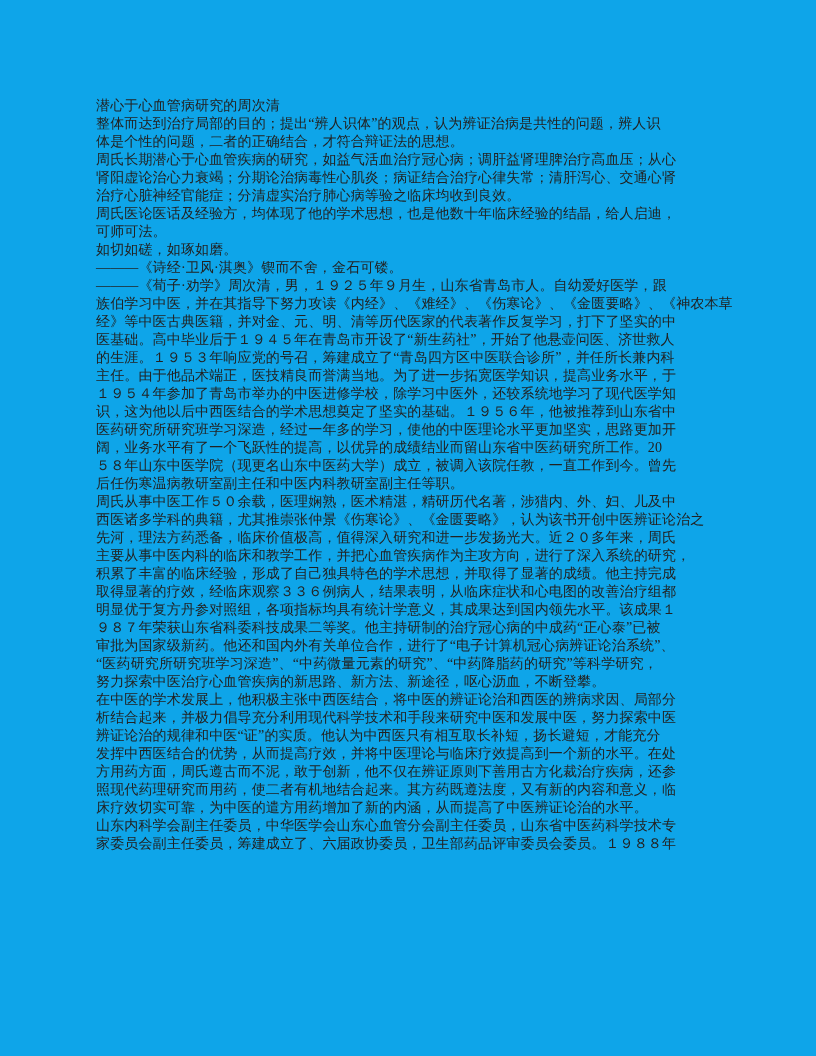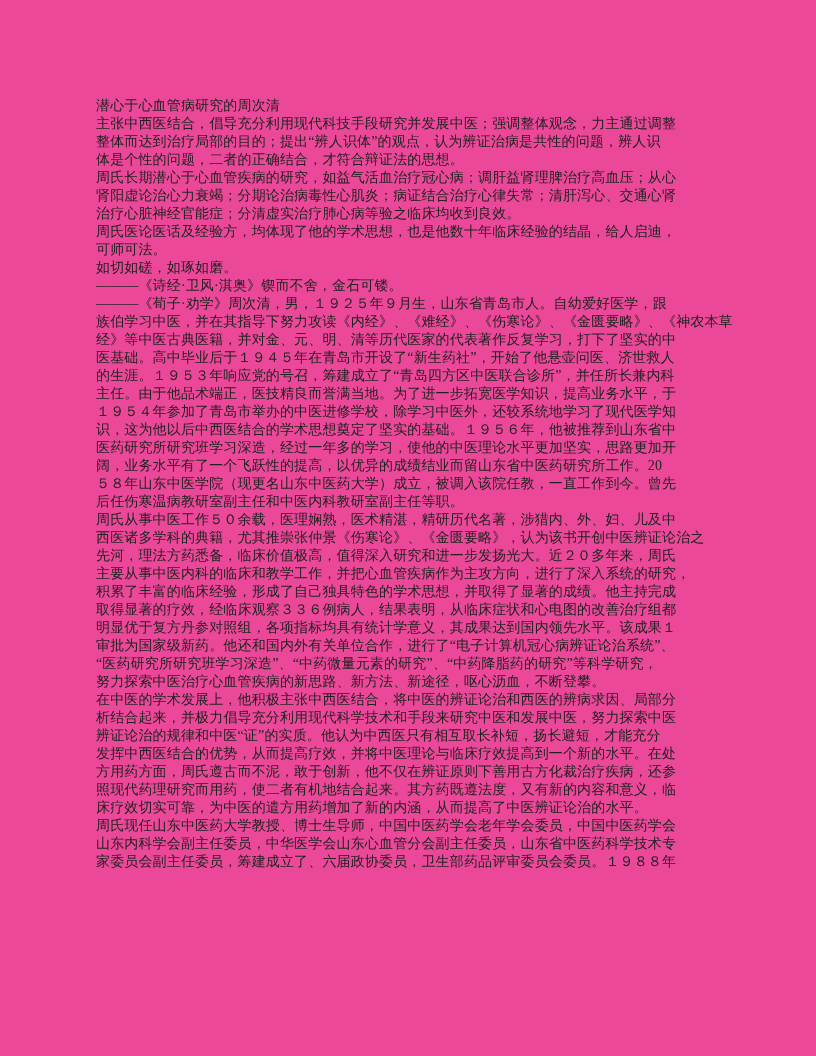--- a/index.html
+++ b/index.html
@@ -4,21 +4,21 @@
 <style>
   html, body {
     margin: 0;
     padding: 0;
     background: #ffffff;
   }
   .page {
     position: relative;
     width: 816px;
     height: 1056px;
-    background: #ec4899;
+    background: #0ea5e9;
     overflow: hidden;
   }
   .textblock {
     position: absolute;
     left: 96px;
     top: 97px;
     width: 628px;
   }
   .line {
     font-family: "Liberation Serif", "DejaVu Serif", serif;
@@ -34,21 +34,20 @@
     font-weight: 400;
   }
 </style>
 </head>
 <body>
 
 <div class="page">
   <div class="textblock">
     <div class="line title-line">潜心于心血管病研究的周次清</div>
     <div>
-        <div class="line">主张中西医结合，倡导充分利用现代科技手段研究并发展中医；强调整体观念，力主通过调整</div>
         <div class="line">整体而达到治疗局部的目的；提出“辨人识体”的观点，认为辨证治病是共性的问题，辨人识</div>
         <div class="line">体是个性的问题，二者的正确结合，才符合辩证法的思想。</div>
         <div class="line">周氏长期潜心于心血管疾病的研究，如益气活血治疗冠心病；调肝益肾理脾治疗高血压；从心</div>
         <div class="line">肾阳虚论治心力衰竭；分期论治病毒性心肌炎；病证结合治疗心律失常；清肝泻心、交通心肾</div>
         <div class="line">治疗心脏神经官能症；分清虚实治疗肺心病等验之临床均收到良效。</div>
         <div class="line">周氏医论医话及经验方，均体现了他的学术思想，也是他数十年临床经验的结晶，给人启迪，</div>
         <div class="line">可师可法。</div>
         <div class="line">如切如磋，如琢如磨。</div>
         <div class="line">———《诗经·卫风·淇奥》锲而不舍，金石可镂。</div>
         <div class="line">———《荀子·劝学》周次清，男，１９２５年９月生，山东省青岛市人。自幼爱好医学，跟</div>
@@ -63,28 +62,28 @@
         <div class="line">阔，业务水平有了一个飞跃性的提高，以优异的成绩结业而留山东省中医药研究所工作。20</div>
         <div class="line">５８年山东中医学院（现更名山东中医药大学）成立，被调入该院任教，一直工作到今。曾先</div>
         <div class="line">后任伤寒温病教研室副主任和中医内科教研室副主任等职。</div>
         <div class="line">周氏从事中医工作５０余载，医理娴熟，医术精湛，精研历代名著，涉猎内、外、妇、儿及中</div>
         <div class="line">西医诸多学科的典籍，尤其推崇张仲景《伤寒论》、《金匮要略》，认为该书开创中医辨证论治之</div>
         <div class="line">先河，理法方药悉备，临床价值极高，值得深入研究和进一步发扬光大。近２０多年来，周氏</div>
         <div class="line">主要从事中医内科的临床和教学工作，并把心血管疾病作为主攻方向，进行了深入系统的研究，</div>
         <div class="line">积累了丰富的临床经验，形成了自己独具特色的学术思想，并取得了显著的成绩。他主持完成</div>
         <div class="line">取得显著的疗效，经临床观察３３６例病人，结果表明，从临床症状和心电图的改善治疗组都</div>
         <div class="line">明显优于复方丹参对照组，各项指标均具有统计学意义，其成果达到国内领先水平。该成果１</div>
+        <div class="line">９８７年荣获山东省科委科技成果二等奖。他主持研制的治疗冠心病的中成药“正心泰”已被</div>
         <div class="line">审批为国家级新药。他还和国内外有关单位合作，进行了“电子计算机冠心病辨证论治系统”、</div>
         <div class="line">“医药研究所研究班学习深造”、“中药微量元素的研究”、“中药降脂药的研究”等科学研究，</div>
         <div class="line">努力探索中医治疗心血管疾病的新思路、新方法、新途径，呕心沥血，不断登攀。</div>
         <div class="line">在中医的学术发展上，他积极主张中西医结合，将中医的辨证论治和西医的辨病求因、局部分</div>
         <div class="line">析结合起来，并极力倡导充分利用现代科学技术和手段来研究中医和发展中医，努力探索中医</div>
         <div class="line">辨证论治的规律和中医“证”的实质。他认为中西医只有相互取长补短，扬长避短，才能充分</div>
         <div class="line">发挥中西医结合的优势，从而提高疗效，并将中医理论与临床疗效提高到一个新的水平。在处</div>
         <div class="line">方用药方面，周氏遵古而不泥，敢于创新，他不仅在辨证原则下善用古方化裁治疗疾病，还参</div>
         <div class="line">照现代药理研究而用药，使二者有机地结合起来。其方药既遵法度，又有新的内容和意义，临</div>
         <div class="line">床疗效切实可靠，为中医的遣方用药增加了新的内涵，从而提高了中医辨证论治的水平。</div>
-        <div class="line">周氏现任山东中医药大学教授、博士生导师，中国中医药学会老年学会委员，中国中医药学会</div>
         <div class="line">山东内科学会副主任委员，中华医学会山东心血管分会副主任委员，山东省中医药科学技术专</div>
         <div class="line">家委员会副主任委员，筹建成立了、六届政协委员，卫生部药品评审委员会委员。１９８８年</div>
       </div>
   </div>
 </div>
 
 </body></html>

